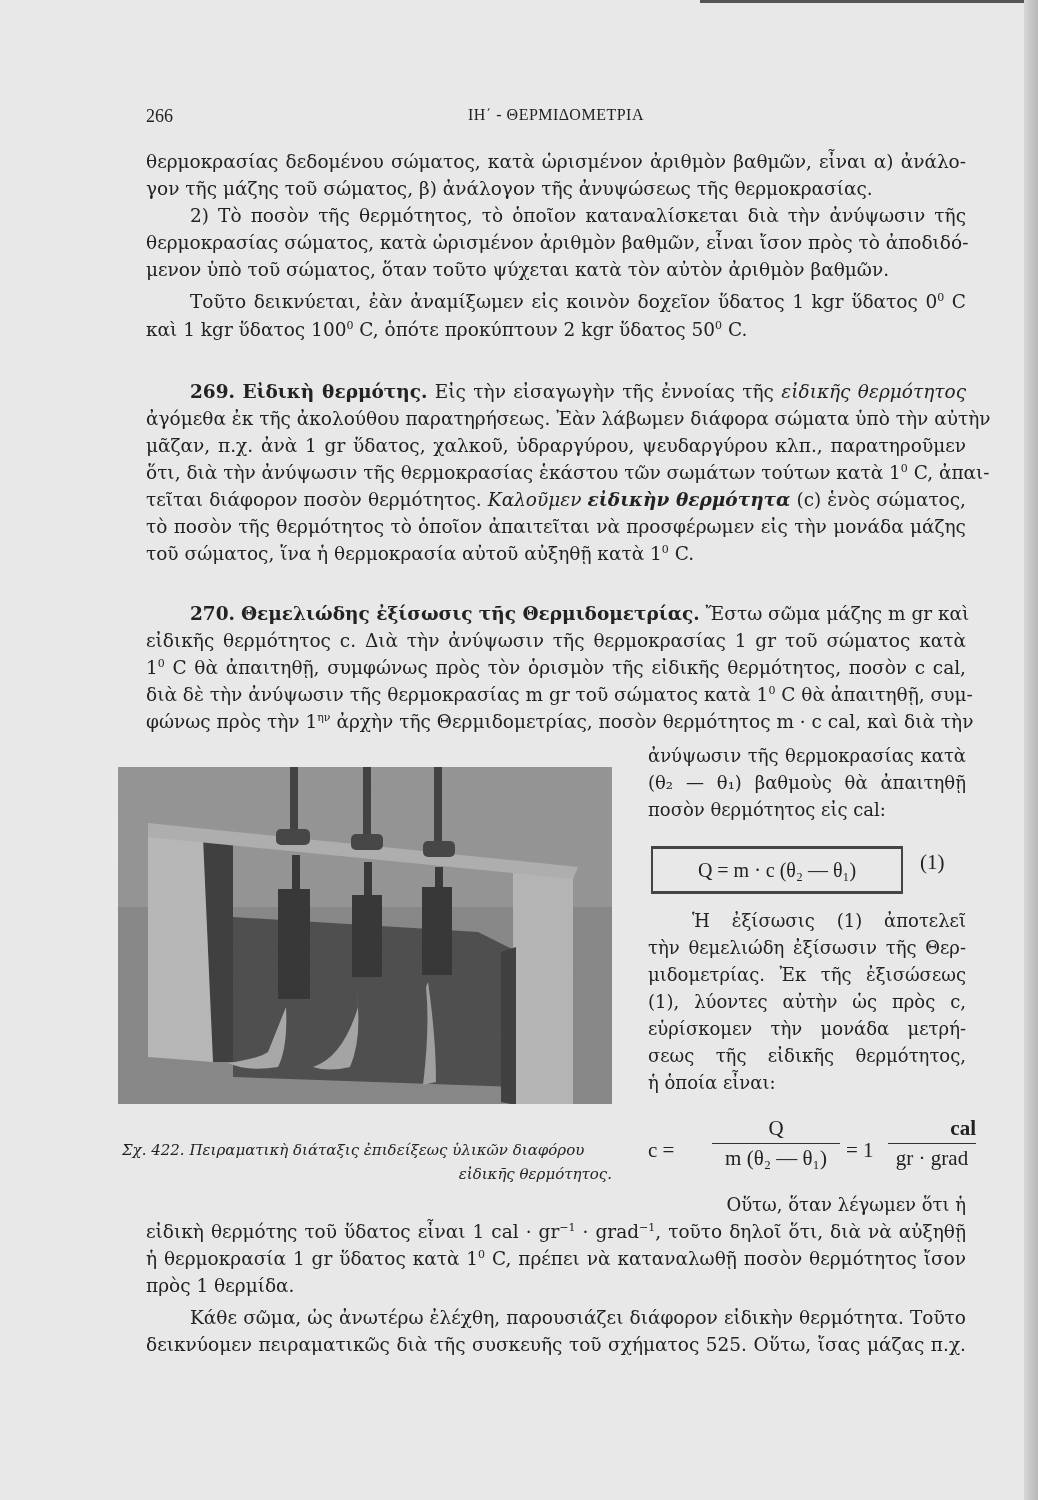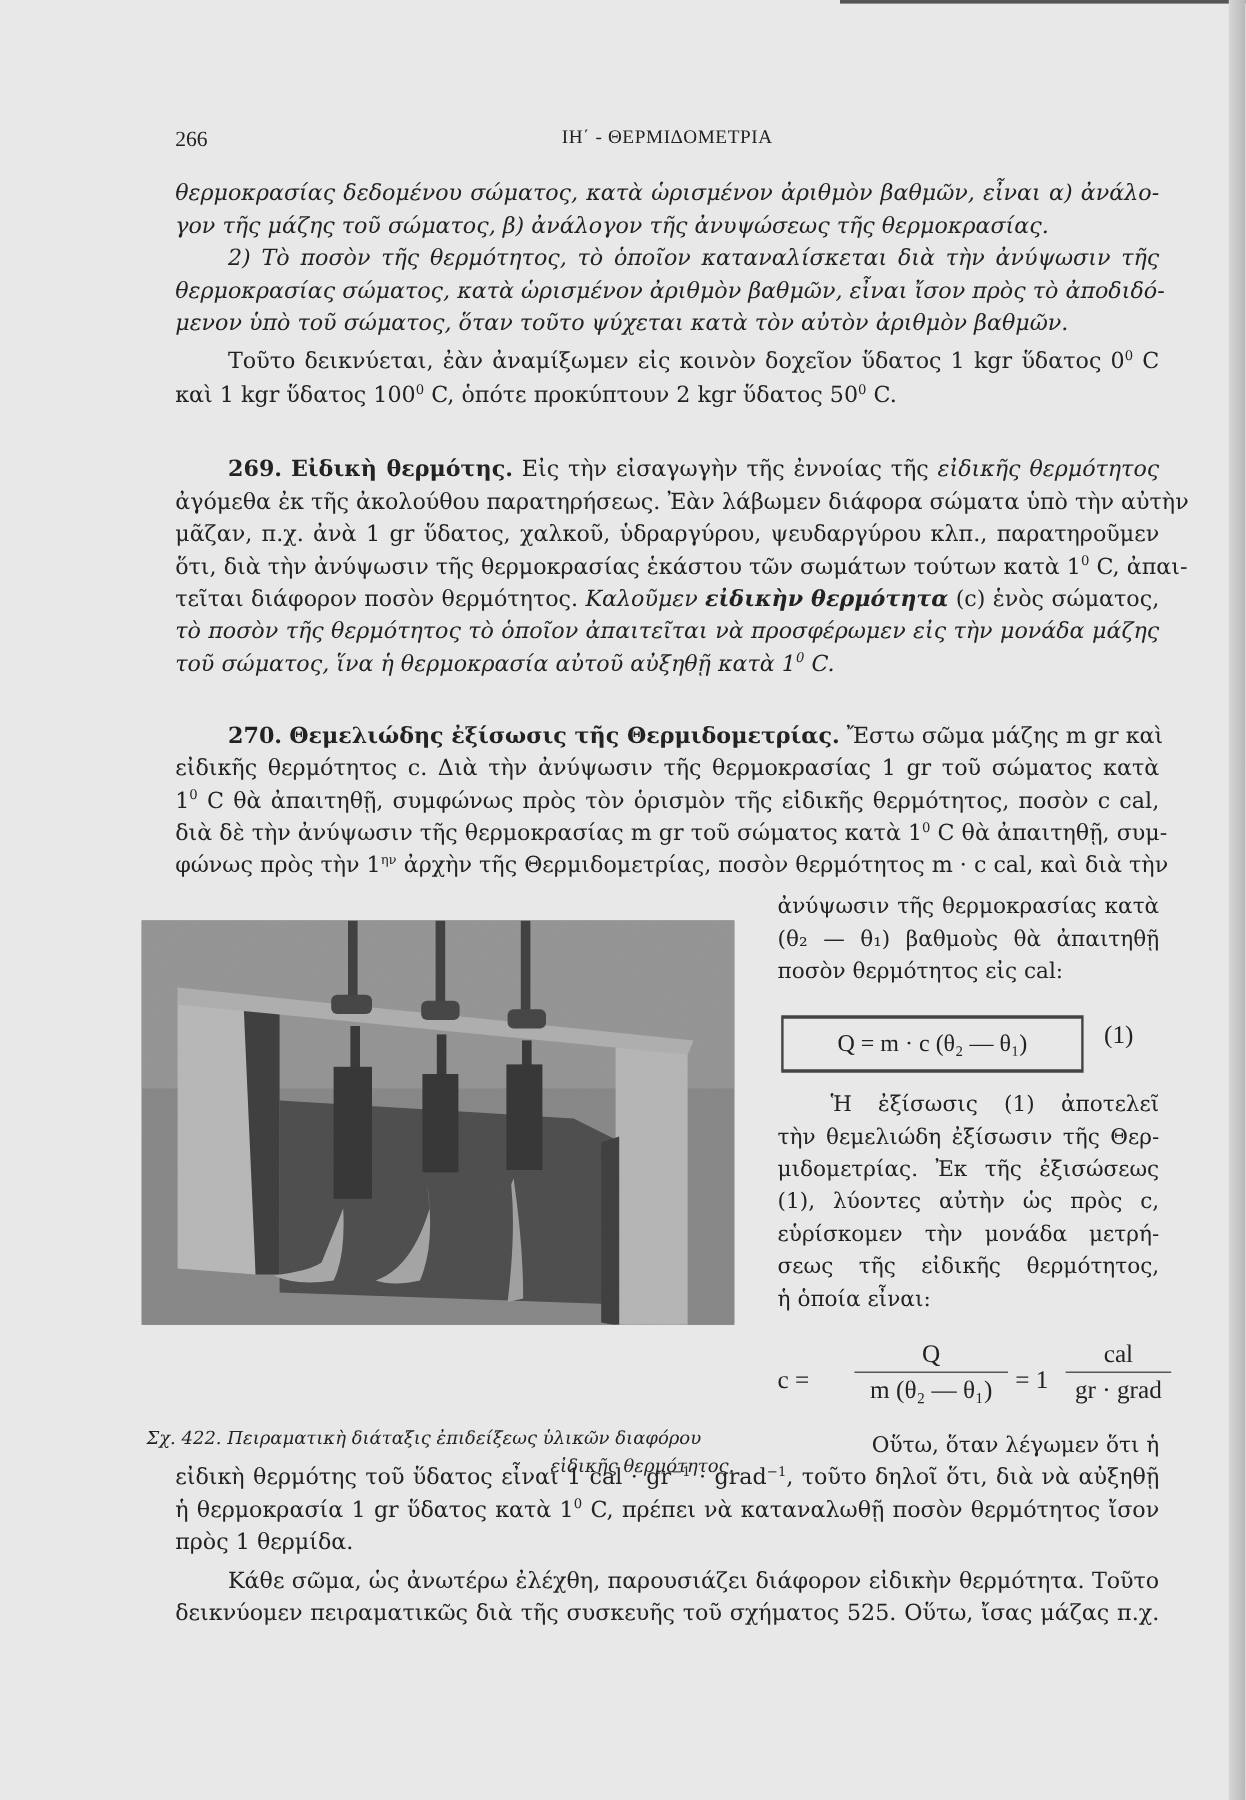--- a/index.html
+++ b/index.html
@@ -20,21 +20,21 @@
     position: absolute; top: 106px; left: 146px; width: 820px; height: 24px;
     font-size: 17px;
   }
   .header .pno { position: absolute; left: 0; top: 0; font-family: "Liberation Serif", serif; font-size: 18px; }
   .header .ttl { position: absolute; left: 0; right: 0; text-align: center; font-family: "Liberation Serif", serif; font-size: 16px; letter-spacing: 0.5px; }
   .line {
     position: absolute; left: 146px; width: 820px; height: 27px;
     font-size: 18.5px; line-height: 27px; white-space: nowrap;
     text-align: justify; text-align-last: justify;
   }
-  .line.it { font-style: italic; }
+  .line.it { }
   .line.last { text-align-last: left; }
   .line.indent { padding-left: 44px; width: 776px; }
   .b { font-weight: bold; font-family: "DejaVu Serif", serif; }
   .bi { font-weight: bold; font-style: italic; margin-top: 16px; }
   .i { font-style: italic; }
   sup { font-size: 11px; vertical-align: 7px; line-height: 0; }
   .rline {
     position: absolute; left: 648px; width: 318px; height: 27px;
     font-size: 18px; line-height: 27px; white-space: nowrap;
     text-align: justify; text-align-last: justify;
@@ -47,21 +47,21 @@
     font-size: 20px; line-height: 42px; text-align: center;
     font-family: "Liberation Serif", serif;
   }
   .eqnum { position: absolute; left: 920px; top: 850px; font-size: 21px; font-family: "Liberation Serif", serif; }
   .figure {
     position: absolute; left: 118px; top: 767px; width: 494px; height: 337px;
     background: #7a7a7a; overflow: hidden;
   }
   .figure svg { display: block; }
   .caption {
-    position: absolute; left: 122px; top: 1186px; width: 490px;
+    position: absolute; left: 122px; top: 1138px; width: 490px;
     font-size: 15px; font-style: italic; line-height: 24px;
   }
   .caption .c1 { display: block; white-space: nowrap; }
   .caption .c2 { display: block; text-align: right; padding-left: 40px; }
   .formula {
     position: absolute; left: 648px; top: 1116px; width: 330px; height: 60px;
     font-family: "Liberation Serif", serif; font-size: 21px;
   }
   .frac { position: absolute; text-align: center; }
   .frac .num { display: block; border-bottom: 1.5px solid #333; padding-bottom: 2px; }
@@ -171,21 +171,21 @@
 </div>
 
 <div class="formula">
   <span style="position:absolute; left:0; top:22px;">c =</span>
   <span class="frac" style="left:64px; top:0; width:128px;">
     <span class="num">Q</span>
     <span class="den">m (θ₂ — θ₁)</span>
   </span>
   <span style="position:absolute; left:198px; top:22px;">= 1</span>
   <span class="frac" style="left:240px; top:0; width:88px;">
-    <span class="num" style="text-align:center;">cal</span>
+    <span class="num" style="text-align:right;font-weight:bold;">cal</span>
     <span class="den">gr · grad</span>
   </span>
 </div>
 
 <div class="rline" style="top:1191px; text-align-last:right;">Οὕτω, ὅταν λέγωμεν ὅτι ἡ</div>
 <div class="line" style="top:1218px"><span>εἰδικὴ θερμότης τοῦ ὕδατος εἶναι 1 cal · gr</span><sup>−1</sup> <span>· grad</span><sup>−1</sup><span>, τοῦτο δηλοῖ ὅτι, διὰ νὰ αὐξηθῇ</span></div>
 <div class="line" style="top:1245px"><span>ἡ θερμοκρασία 1 gr ὕδατος κατὰ 1</span><sup>0</sup> <span>C, πρέπει νὰ καταναλωθῇ ποσὸν θερμότητος ἴσον</span></div>
 <div class="line last" style="top:1272px">πρὸς 1 θερμίδα.</div>
 
 <div class="line indent" style="top:1304px">Κάθε σῶμα, ὡς ἀνωτέρω ἐλέχθη, παρουσιάζει διάφορον εἰδικὴν θερμότητα. Τοῦτο</div>

